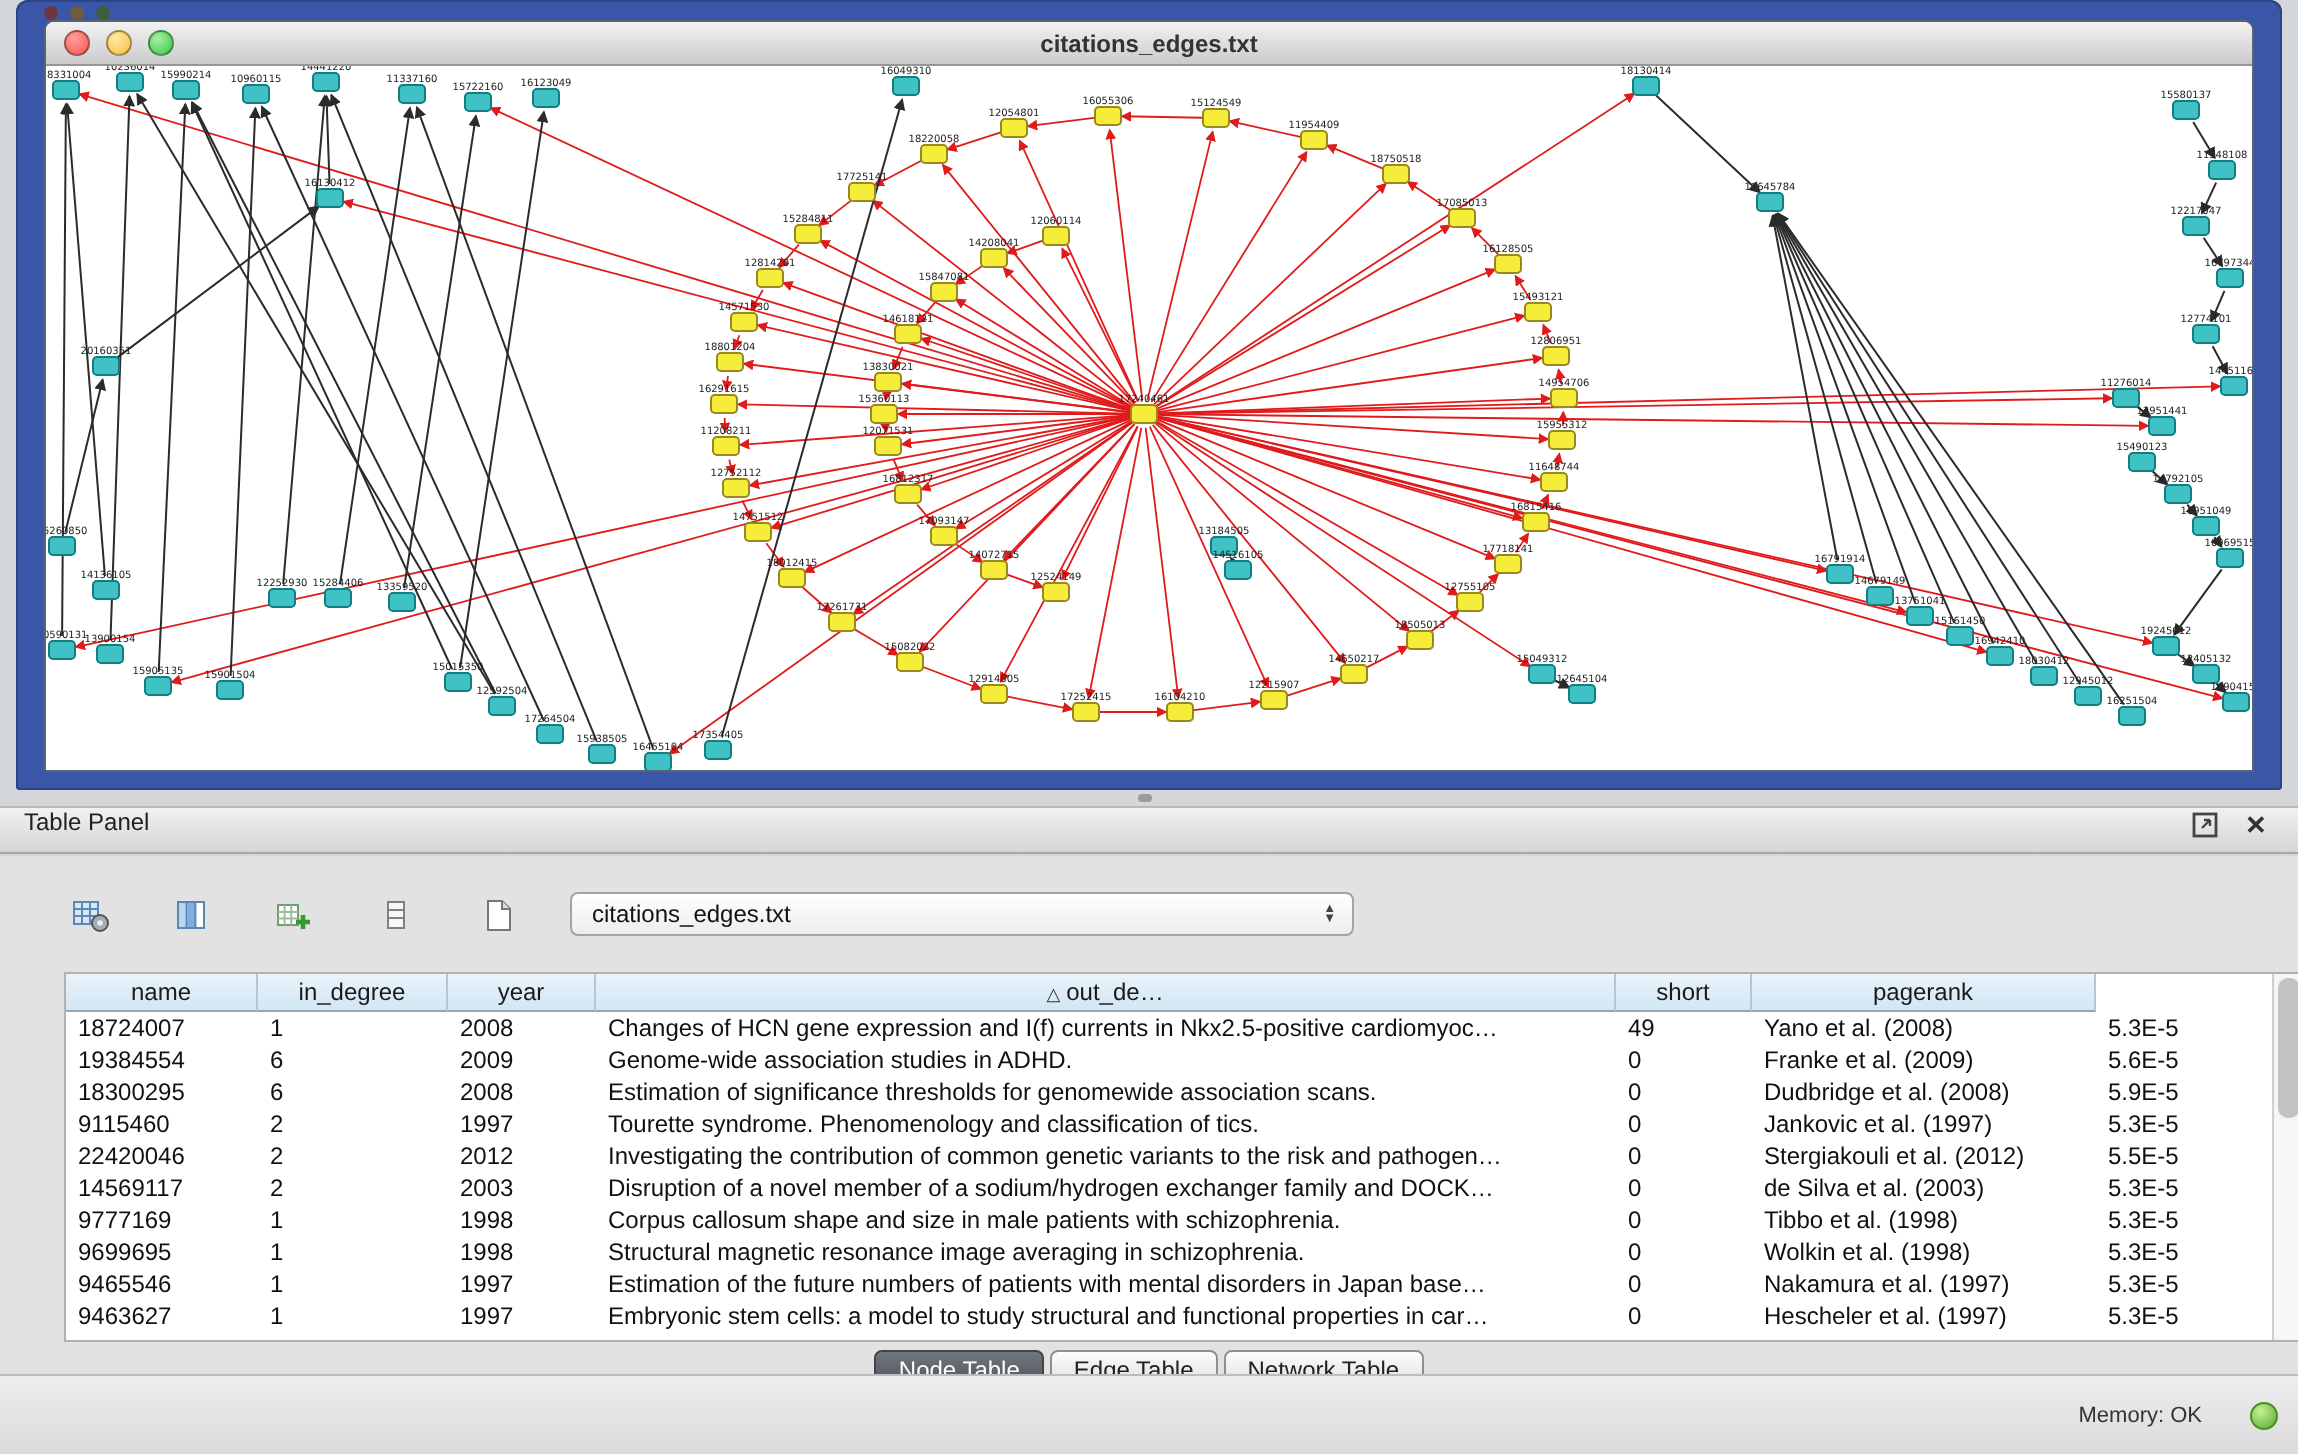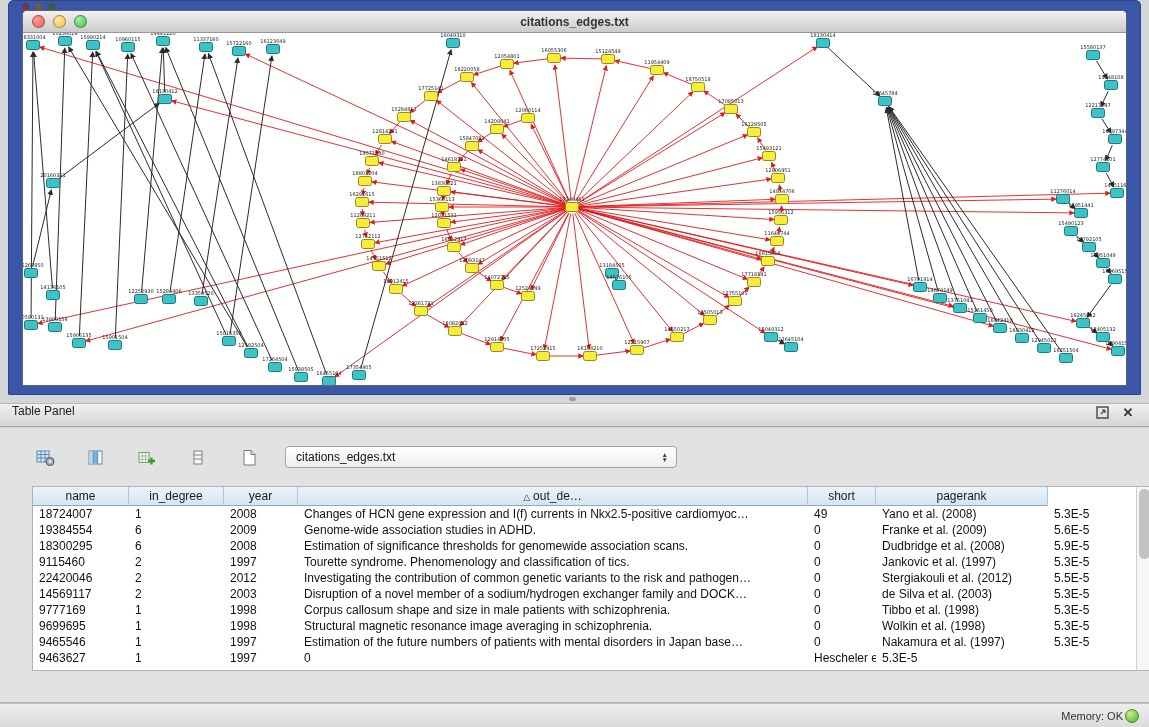--- a/index.html
+++ b/index.html
@@ -91,23 +91,23 @@
     height:19px;line-height:18px;padding:0 11px;font-size:12px;color:#222;
     border:1px solid #8f8f8f;border-radius:4px;
     background:linear-gradient(#fdfdfd,#dedede);
   }
   .tab.active{
     background:linear-gradient(#70767d,#50565c);
     border-color:#3f444a;color:#fff;
   }
   
   .statusbar{
-    position:absolute;left:0;bottom:0;width:100%;height:24px;box-sizing:border-box;
+    position:absolute;left:0;bottom:0;width:100%;height:40px;box-sizing:border-box;
     background:linear-gradient(#ededed,#dbdbdb);border-top:1px solid #bdbdbd;
-    display:flex;align-items:center;justify-content:flex-end;gap:2px;padding:0 10px;
+    display:flex;align-items:center;justify-content:flex-end;gap:24px;padding:0 10px;
     font-size:11px;color:#333;
   }
   .mem-dot{width:12px;height:12px;border-radius:50%;border:1px solid #4a8f24;
     background:radial-gradient(circle at 35% 30%,#c3f293,#58a928);}
 </style>
 </head>
 <body>
 
 <div class="network-frame">
   <div class="mini-dots">
@@ -861,28 +861,34 @@
           <div class="tcell">1997</div>
           <div class="tcell">Estimation of the future numbers of patients with mental disorders in Japan base…</div>
           <div class="tcell">0</div>
           <div class="tcell center">Nakamura et al. (1997)</div>
           <div class="tcell">5.3E-5</div>
         </div>
         <div class="grid-row trow">
           <div class="tcell">9463627</div>
           <div class="tcell">1</div>
           <div class="tcell">1997</div>
+          <div class="tcell">Embryonic stem cells: a model to study structural and functional properties in car…</div>
           <div class="tcell">0</div>
           <div class="tcell center">Hescheler et al. (1997)</div>
           <div class="tcell">5.3E-5</div>
         </div>
       </div>
     <div class="vscroll">
       <div class="vthumb"></div>
     </div>
   </div>
 
+  <div class="tabs" id="tabs">
+      <button class="tab active">Node Table</button>
+      <button class="tab">Edge Table</button>
+      <button class="tab">Network Table</button>
+    </div>
 </div>
 
 <div class="statusbar">
   <span>Memory: OK</span>
   <span class="mem-dot"></span>
 </div>
 
 </body></html>

